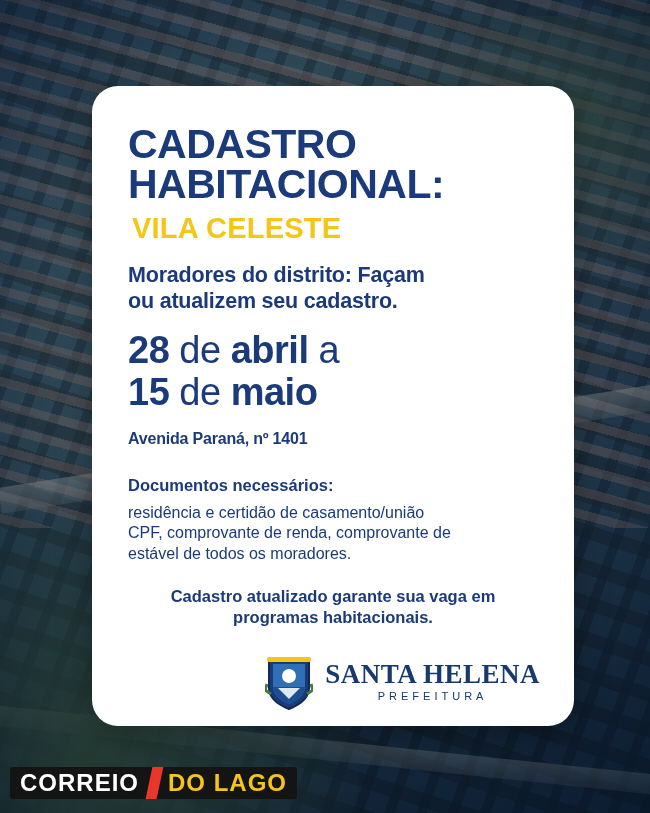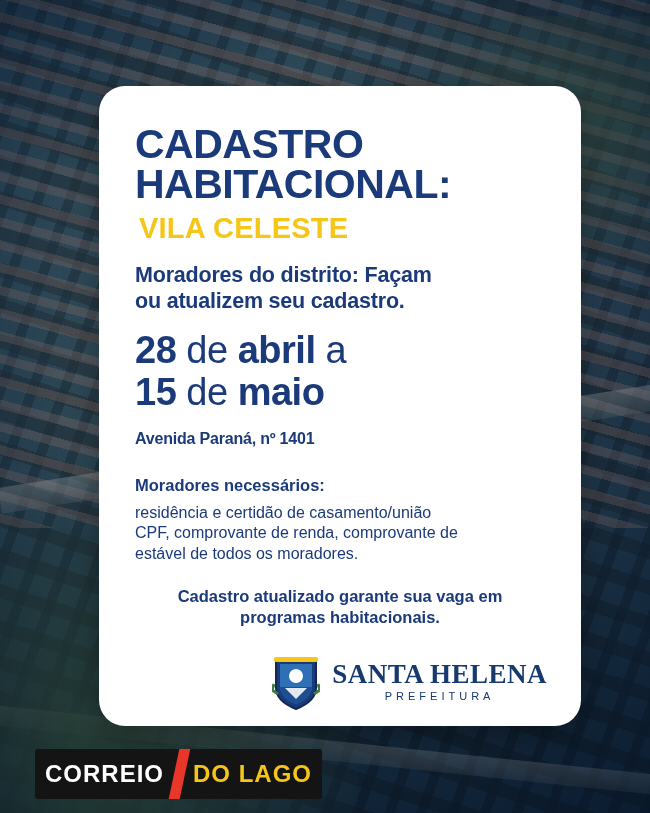--- a/index.html
+++ b/index.html
@@ -54,21 +54,21 @@
     background: linear-gradient(180deg, rgba(190,190,185,0.28), rgba(110,115,115,0.25));
   }
   .vignette {
     position: absolute; inset: 0;
     background: radial-gradient(ellipse at 50% 45%, rgba(0,0,0,0) 35%, rgba(5,20,40,0.55) 100%);
   }
 
   
   .card {
     position: absolute;
-    left: 99px; top: 86px;
+    left: 92px; top: 86px;
     width: 482px; height: 640px;
     background: #ffffff;
     border-radius: 26px;
     box-shadow: 0 10px 34px rgba(0,0,0,0.35);
     padding: 38px 34px 20px 34px;
     text-align: center;
   }
 
   .title {
     color: #1b3a7a;
@@ -149,23 +149,23 @@
     color: #163a6e; font-family: "Liberation Serif", serif;
     font-size: 27px; font-weight: 700; letter-spacing: 0.5px;
   }
   .logo-sub {
     color: #163a6e; font-size: 11px; letter-spacing: 4px;
     margin-top: 3px; text-align: center; font-weight: 400;
   }
 
   
   .watermark {
-    position: absolute; left: 35px; bottom: 14px;
+    position: absolute; left: 10px; bottom: 14px;
     display: flex; align-items: stretch;
-    height: 50px;
+    height: 32px;
     background: #141414;
     border-radius: 3px;
     overflow: hidden;
   }
   .wm-correio {
     color: #ffffff; font-weight: 800; font-size: 24px;
     letter-spacing: 1px; padding: 4px 8px 4px 10px;
     display: flex; align-items: center;
   }
   .wm-slash { width: 11px; background: #e8362a; transform: skewX(-12deg); margin: 0 2px; }
@@ -213,21 +213,21 @@
       </div>
       <div>
         <b>15</b>
         <span>de</span>
         <b>maio</b>
       </div>
     </div>
 
     <div class="address">Avenida Paraná, nº 1401</div>
 
-    <div class="docs-title">Moradores necessários:</div>
+    <div class="docs-title">Documentos necessários:</div>
     <div class="docs-body">
       <div>residência e certidão de casamento/união</div>
       <div>CPF, comprovante de renda, comprovante de</div>
       <div>estável de todos os moradores.</div>
     </div>
 
     <div class="closing">
       <div>Cadastro atualizado garante sua vaga em</div>
       <div>programas habitacionais.</div>
     </div>

